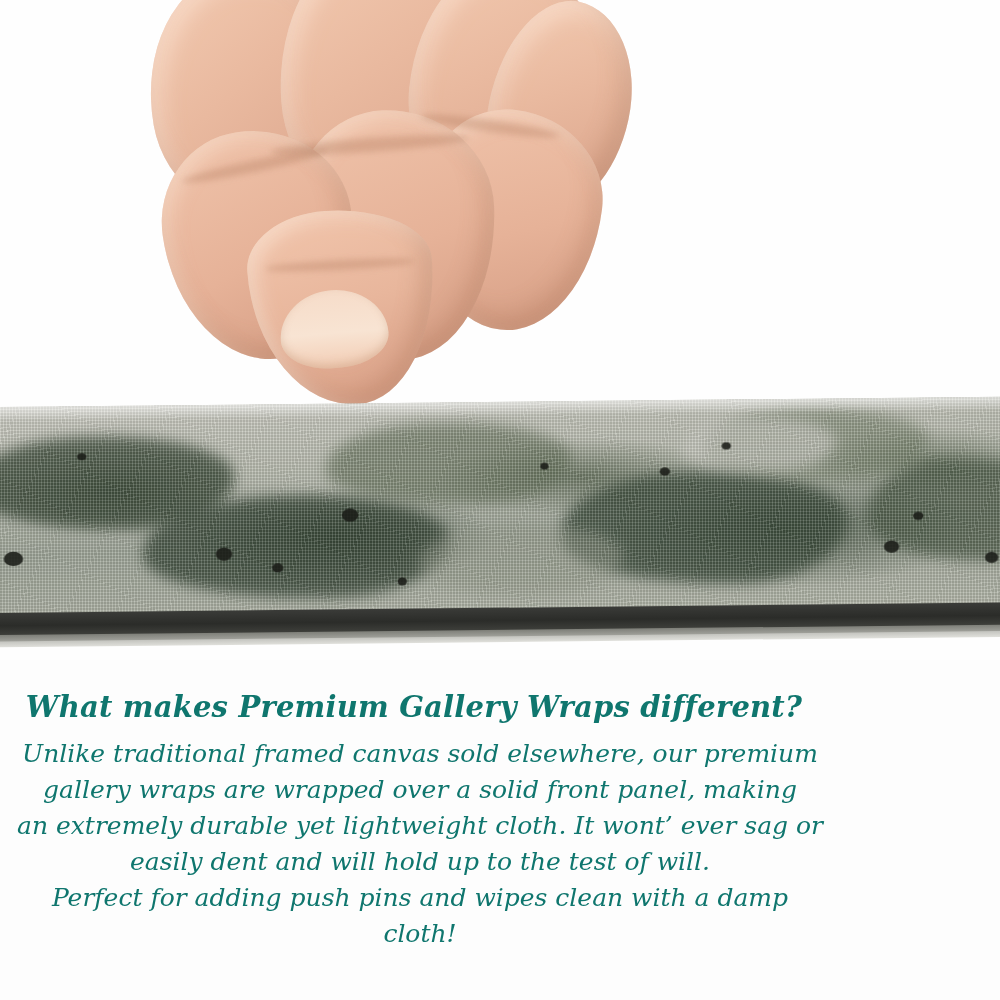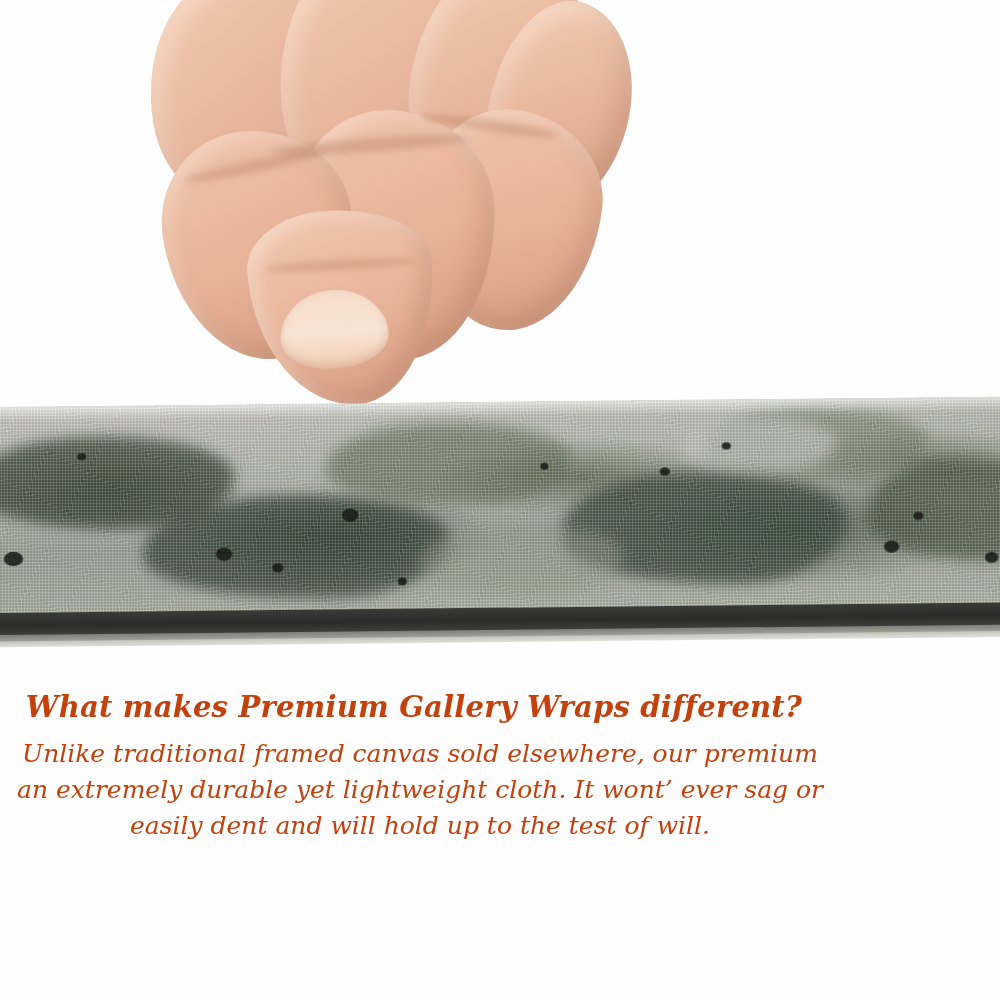--- a/index.html
+++ b/index.html
@@ -159,21 +159,21 @@
     opacity: 0.8;
   }
 
   
   .caption {
     position: absolute;
     left: 0;
     top: 690px;
     width: 828px;
     text-align: center;
-    color: #c2410c;
+    color: #0f766e;
     font-family: "DejaVu Serif", serif;
     font-style: italic;
   }
   .caption-heading {
     font-size: 29px;
     font-weight: 700;
     letter-spacing: 0.2px;
     margin-bottom: 12px;
   }
   .caption-body {
@@ -235,18 +235,20 @@
     </div>
 
     <div class="canvas-edge-dark"></div>
     <div class="canvas-edge-lower"></div>
   </div>
 
   <div class="caption">
     <div class="caption-heading">What makes Premium Gallery Wraps different?</div>
     <div class="caption-body">
       <span class="line">Unlike traditional framed canvas sold elsewhere, our premium</span>
+      <span class="line">gallery wraps are wrapped over a solid front panel, making</span>
       <span class="line">an extremely durable yet lightweight cloth. It wont’ ever sag or</span>
       <span class="line">easily dent and will hold up to the test of will.</span>
+      <span class="line">Perfect for adding push pins and wipes clean with a damp cloth!</span>
     </div>
   </div>
 
 </div>
 
 </body></html>

